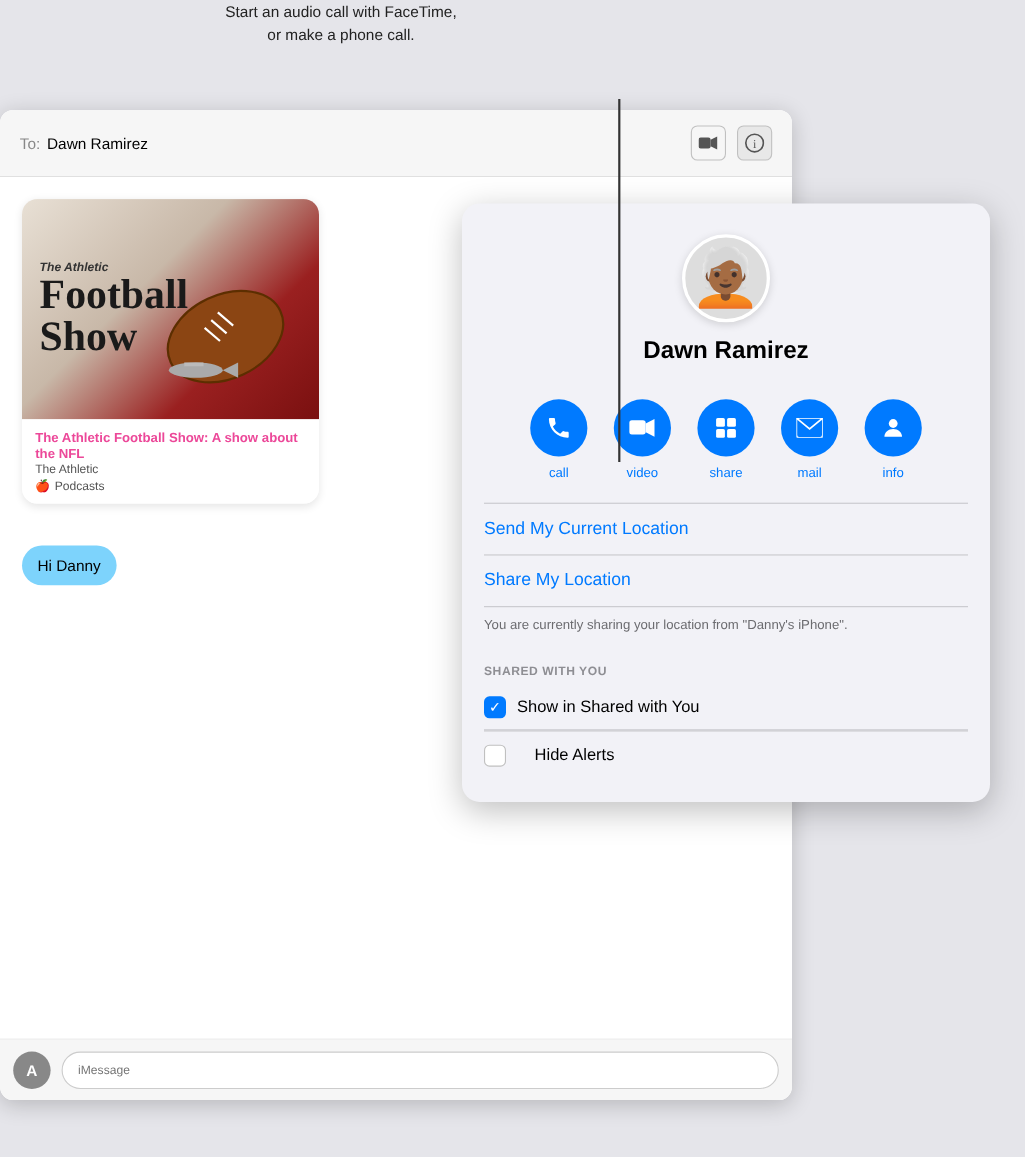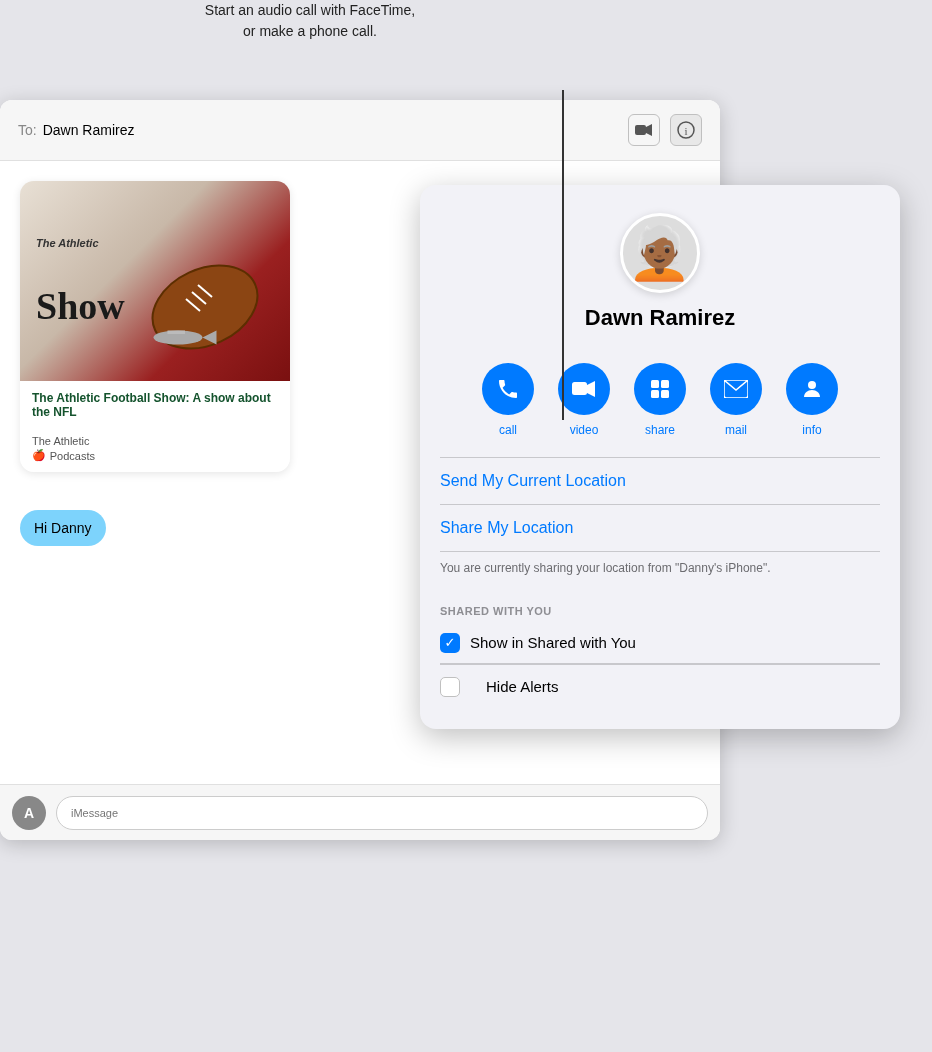--- a/index.html
+++ b/index.html
@@ -11,21 +11,21 @@
       overflow: hidden;
       position: relative;
     }
 
     
     .messages-window {
       position: absolute;
       top: 100px;
       left: 0;
       width: 720px;
-      height: 740px;
+      height: 900px;
       background: #ffffff;
       border-radius: 12px;
       box-shadow: 0 4px 20px rgba(0,0,0,0.2);
     }
 
     
     .messages-header {
       display: flex;
       align-items: center;
       justify-content: space-between;
@@ -126,22 +126,22 @@
     }
 
     .podcast-info {
       padding: 10px 12px;
       background: white;
     }
 
     .podcast-name {
       font-size: 12px;
       font-weight: 600;
-      color: #14532d;
-      margin-bottom: 16px;
+      color: #ec4899;
+      margin-bottom: 2px;
     }
 
     .podcast-author {
       font-size: 11px;
       color: #555;
       margin-bottom: 2px;
     }
 
     .podcast-platform {
       font-size: 11px;
@@ -419,21 +419,21 @@
     </div>
   </div>
 
   <div class="messages-body">
 
     <div class="podcast-card">
       <div class="podcast-image">
         <div class="podcast-image-text">
           <div class="podcast-title-small">The Athletic</div>
           <div style="font-size:38px; font-weight:900; color:#1a1a1a; line-height:1; font-family: Georgia, serif;">
-            <br>
+            <span>Football</span><br>
             <span>Show</span>
           </div>
         </div>
 
         <div style="position:absolute; right:10px; bottom:20px;">
           <svg width="150" height="130" viewBox="0 0 150 130">
 
             <ellipse cx="75" cy="80" rx="55" ry="38" fill="#8B4513" transform="rotate(-25, 75, 80)"></ellipse>
             <ellipse cx="75" cy="80" rx="55" ry="38" fill="none" stroke="#5C2E00" stroke-width="2" transform="rotate(-25, 75, 80)"></ellipse>
 

